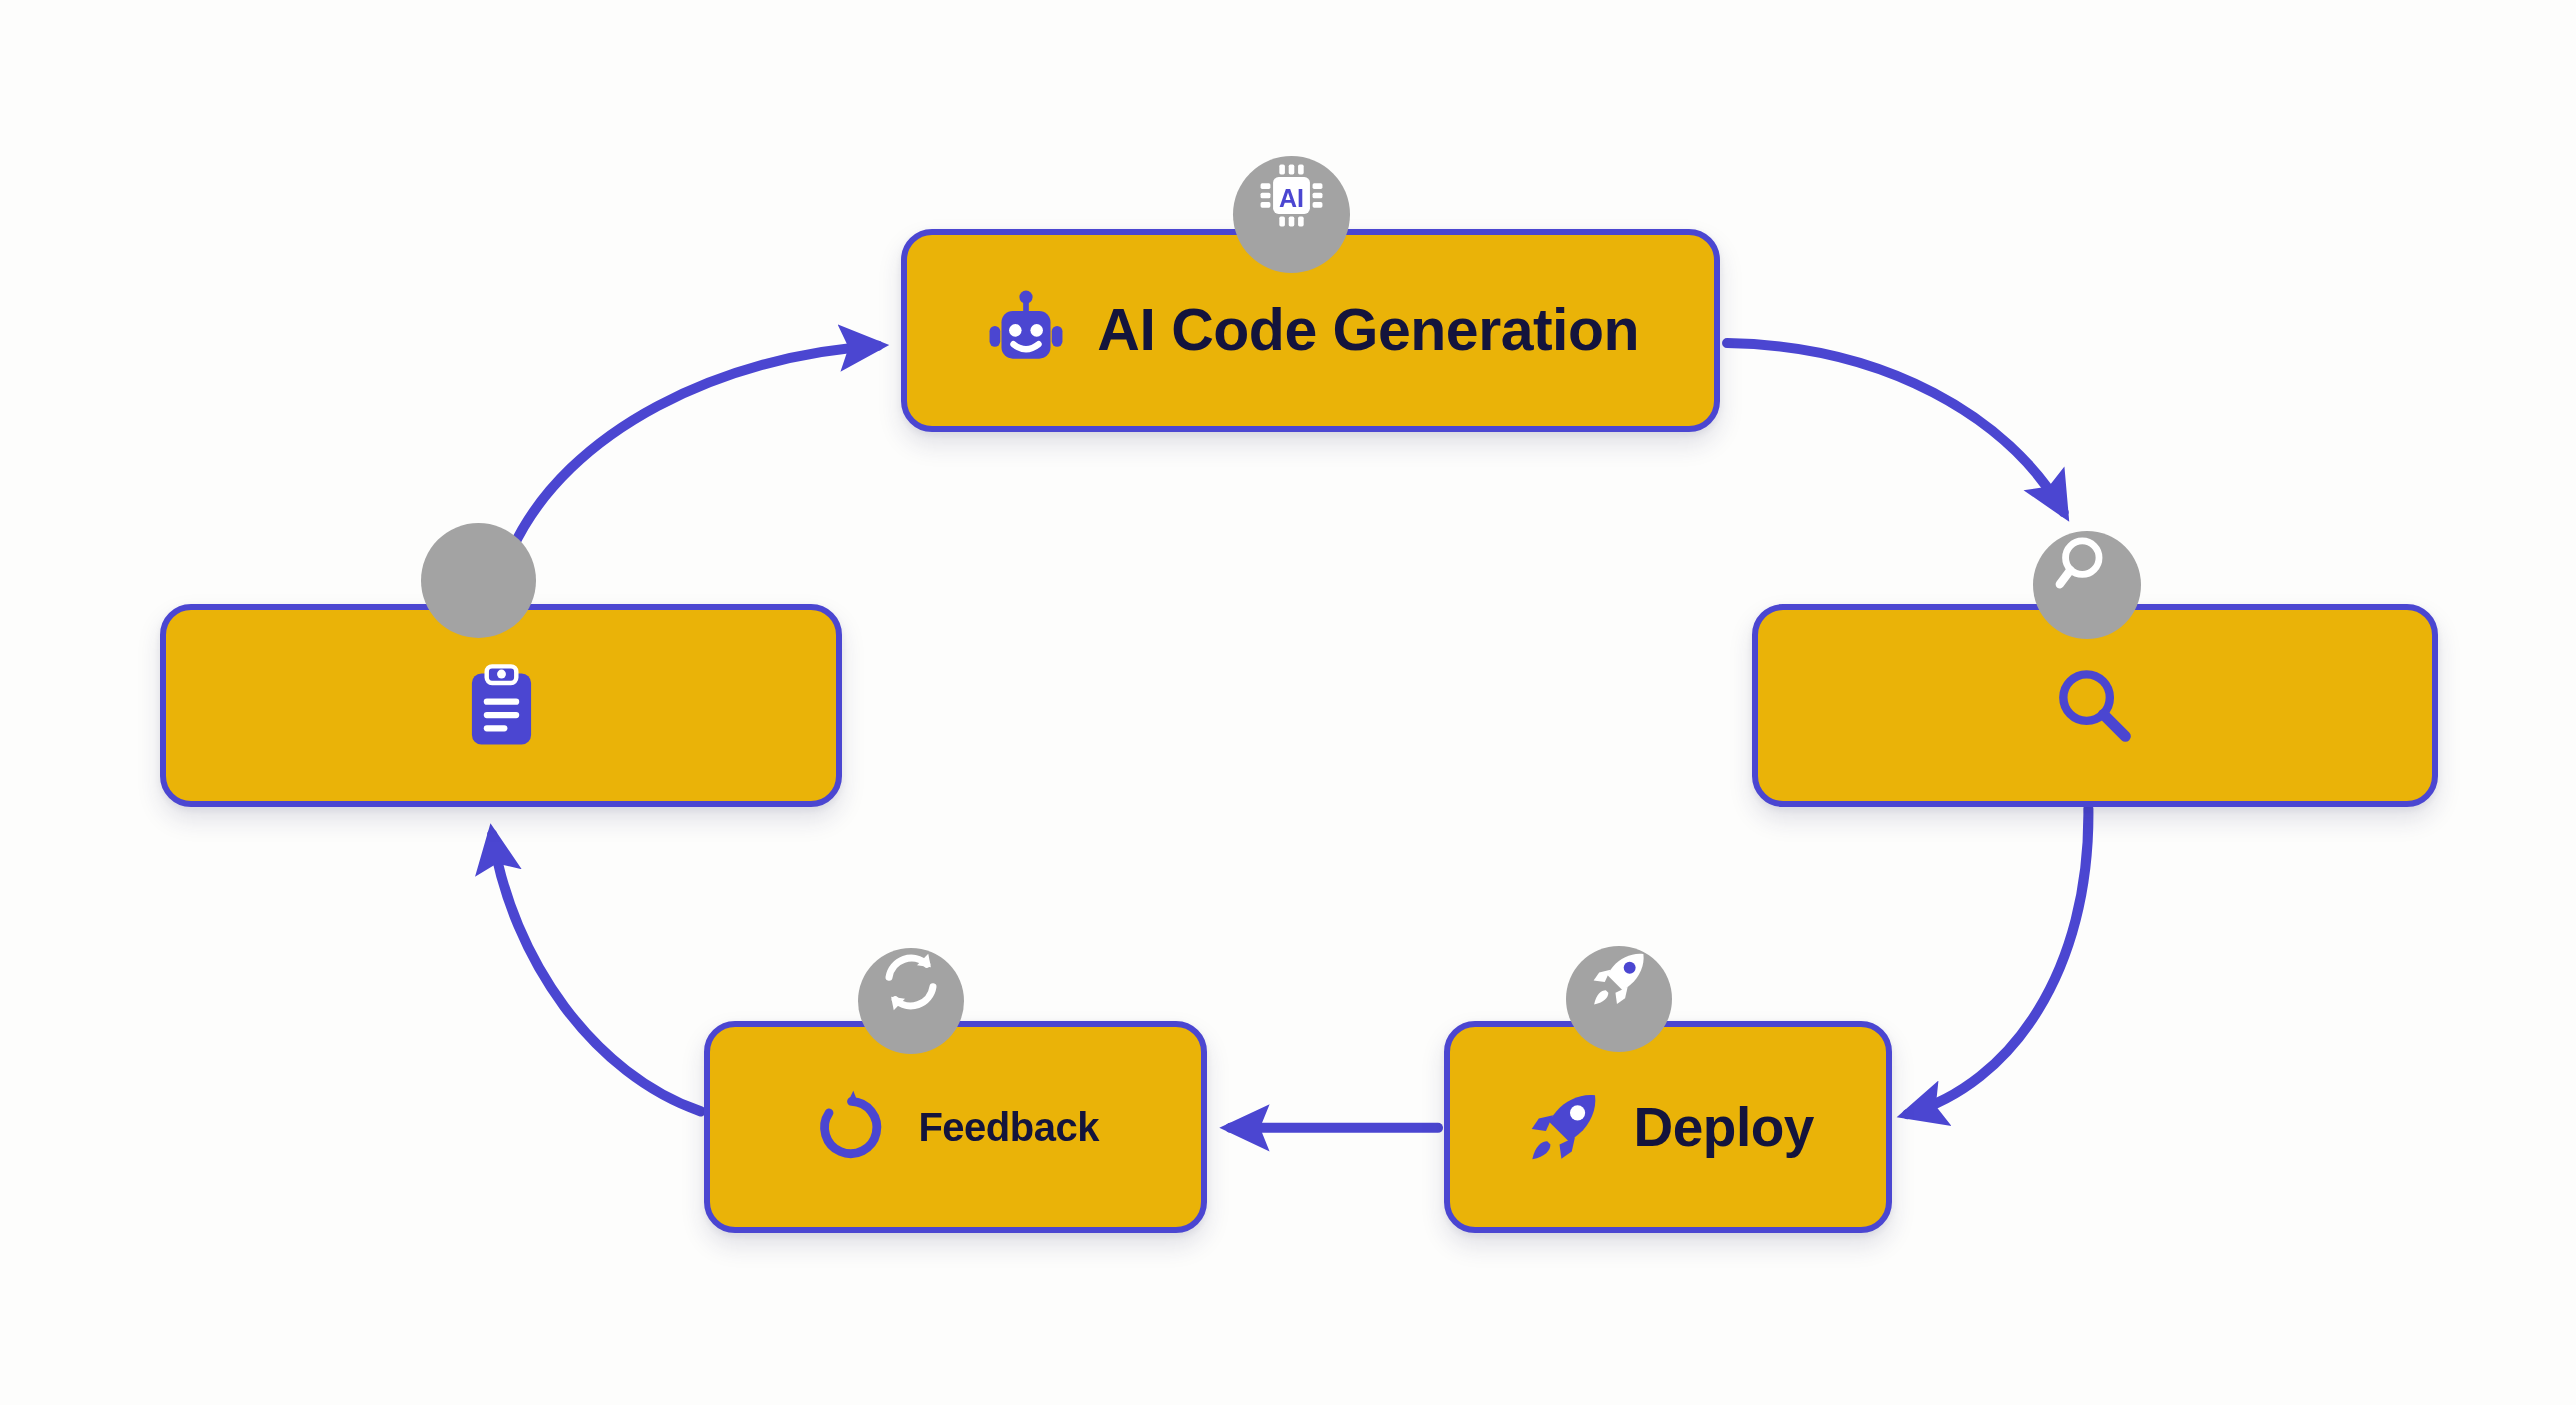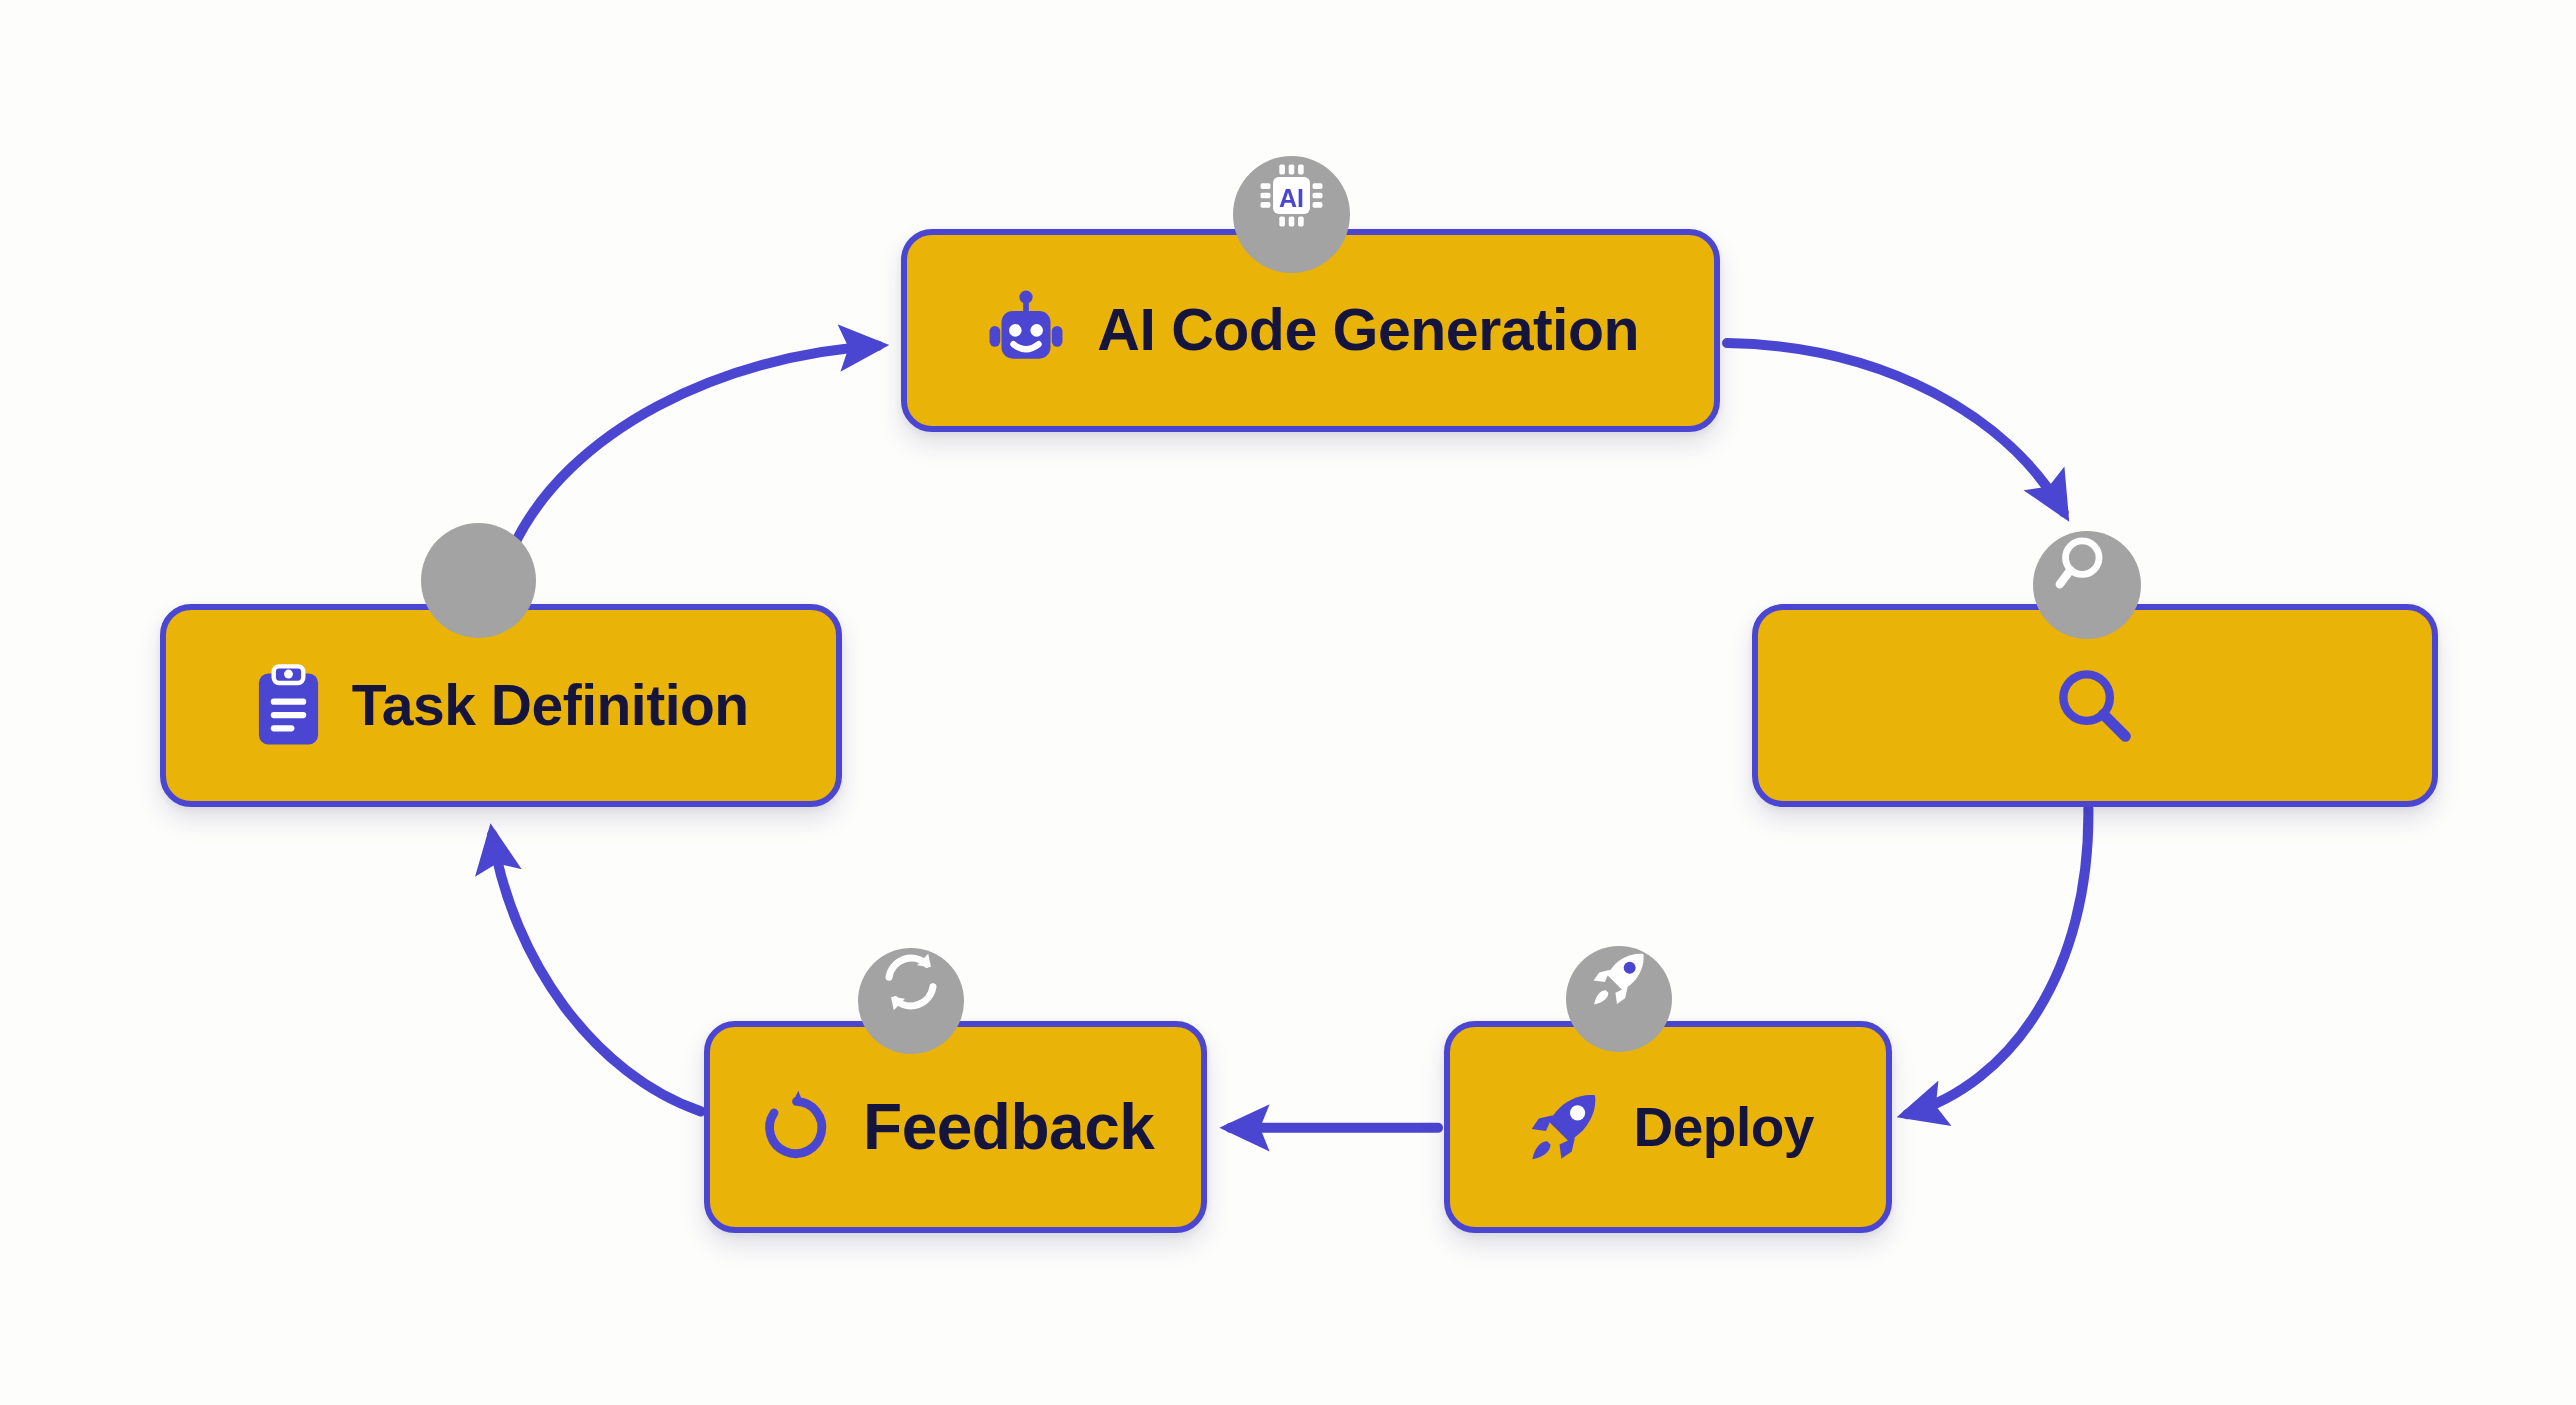--- a/index.html
+++ b/index.html
@@ -59,21 +59,21 @@
 
   
   #node-task       { left: 160px;  top: 604px;  width: 682px;  height: 203px; }
   #node-aigen      { left: 901px;  top: 229px;  width: 819px;  height: 203px; }
   #node-review     { left: 1752px; top: 604px;  width: 686px;  height: 203px; }
   #node-deploy     { left: 1444px; top: 1021px; width: 448px;  height: 212px; }
   #node-feedback   { left: 704px;  top: 1021px; width: 503px;  height: 212px; }
 
   #node-aigen .node-label   { font-size: 59px; }
   #node-deploy .node-label  { font-size: 55px; }
-  #node-feedback .node-label{ font-size: 64px; }
+  #node-feedback .node-label{ font-size: 40px; }
 
   
   .badge {
     position: absolute;
     border-radius: 50%;
     background: #a3a3a3;
     display: flex;
     align-items: flex-start;
     justify-content: center;
     z-index: 5;
@@ -113,21 +113,20 @@
     <span class="node-icon">
       <svg width="71" height="84" viewBox="0 0 24 28" fill="none">
         <rect x="2" y="3" width="20" height="24" rx="3.2" fill="#4b46d1"></rect>
         <rect x="7" y="0.6" width="10" height="5.6" rx="1.8" fill="#4b46d1" stroke="#ffffff" stroke-width="1.5"></rect>
         <circle cx="12" cy="3.2" r="1.5" fill="#ffffff"></circle>
         <rect x="6" y="11.5" width="12" height="2.1" rx="1.05" fill="#ffffff"></rect>
         <rect x="6" y="16" width="12" height="2.1" rx="1.05" fill="#ffffff"></rect>
         <rect x="6" y="20.5" width="8" height="2.1" rx="1.05" fill="#ffffff"></rect>
       </svg>
     </span>
-    <span class="node-label">Task Definition</span>
   </div>
   <div class="badge" id="badge-task">
     <span></span>
   </div>
 
   <div class="node" id="node-aigen">
     <span class="node-icon">
       <svg width="88" height="88" viewBox="0 0 28 28" fill="none">
         <circle cx="14" cy="3.2" r="2.1" fill="#4b46d1"></circle>
         <rect x="13.1" y="4.6" width="1.8" height="3.4" fill="#4b46d1"></rect>

